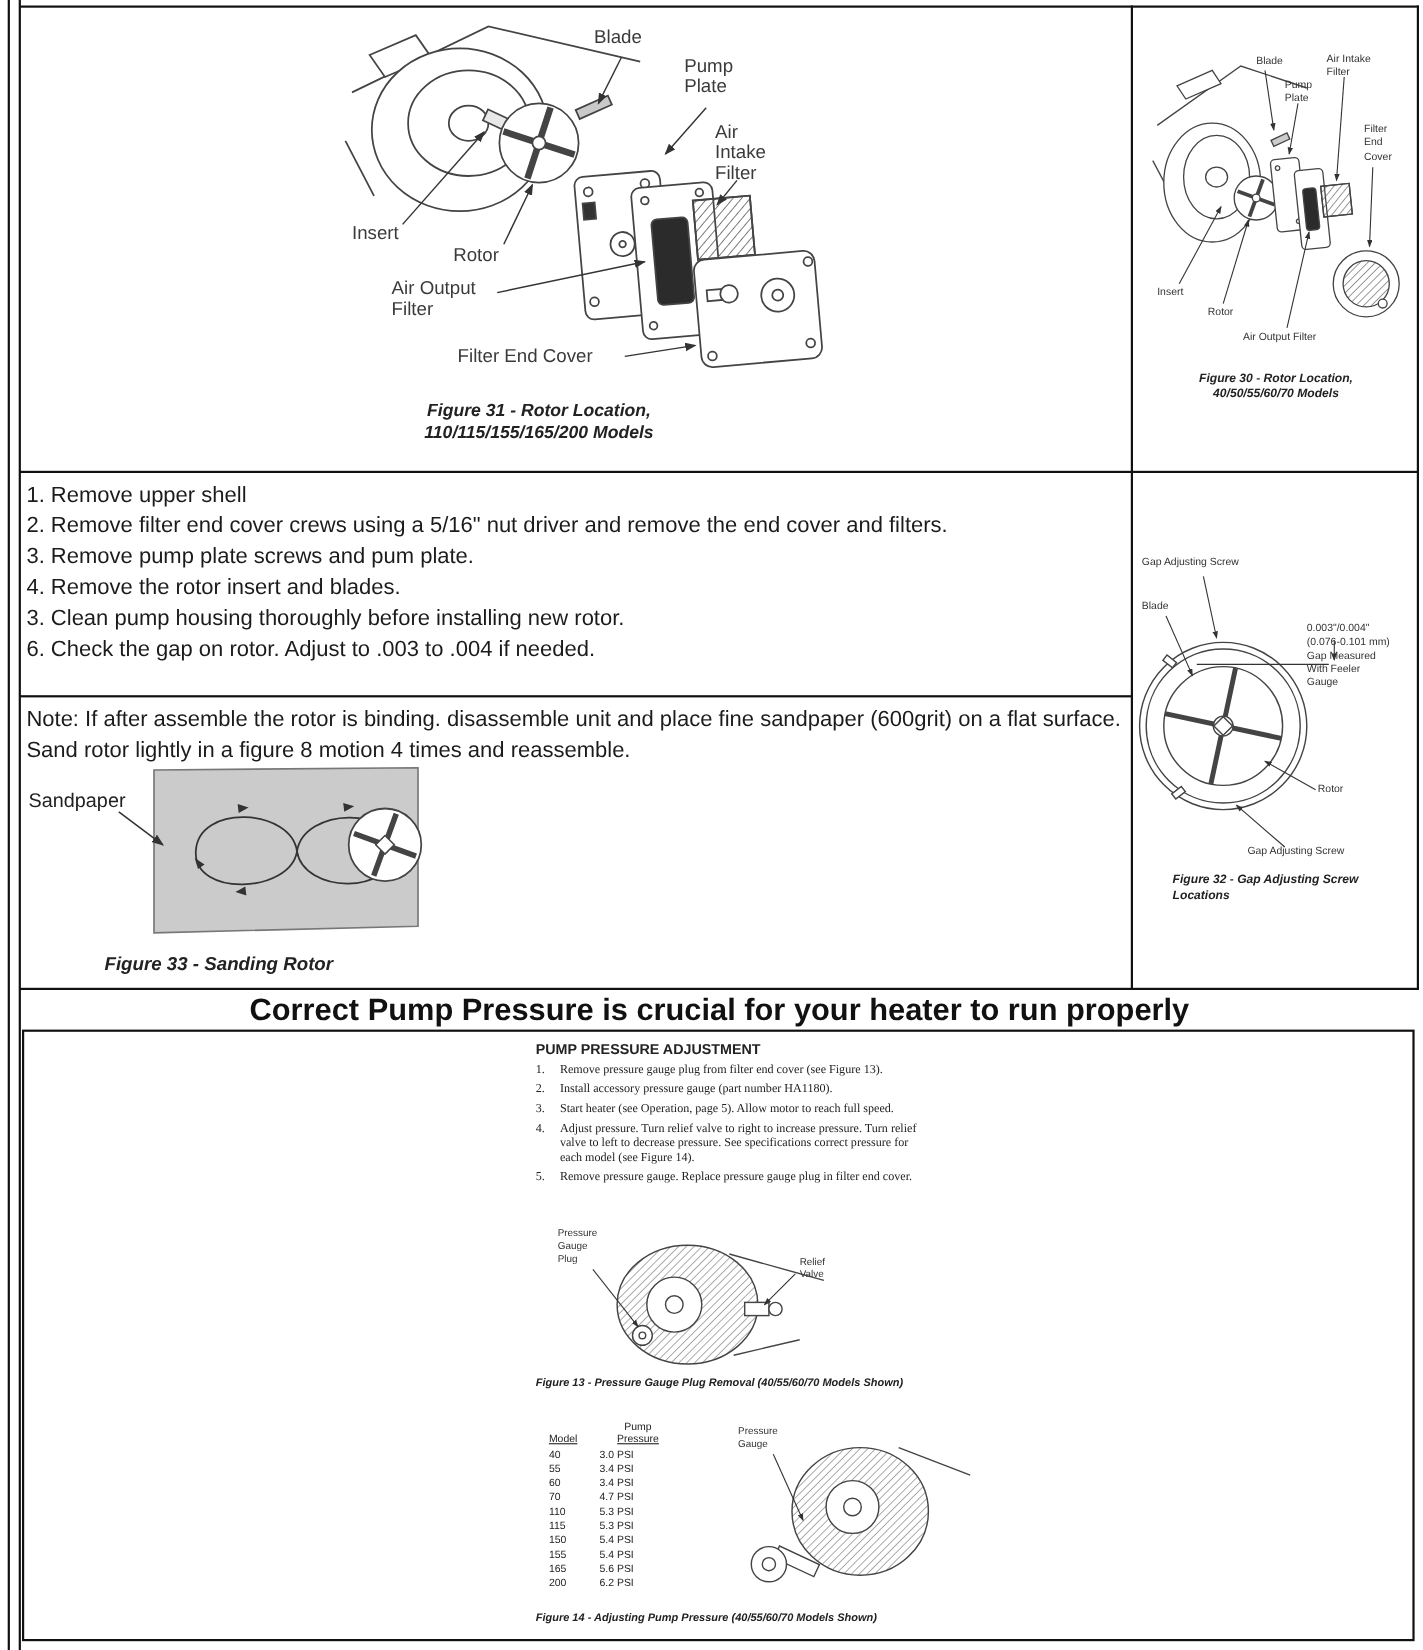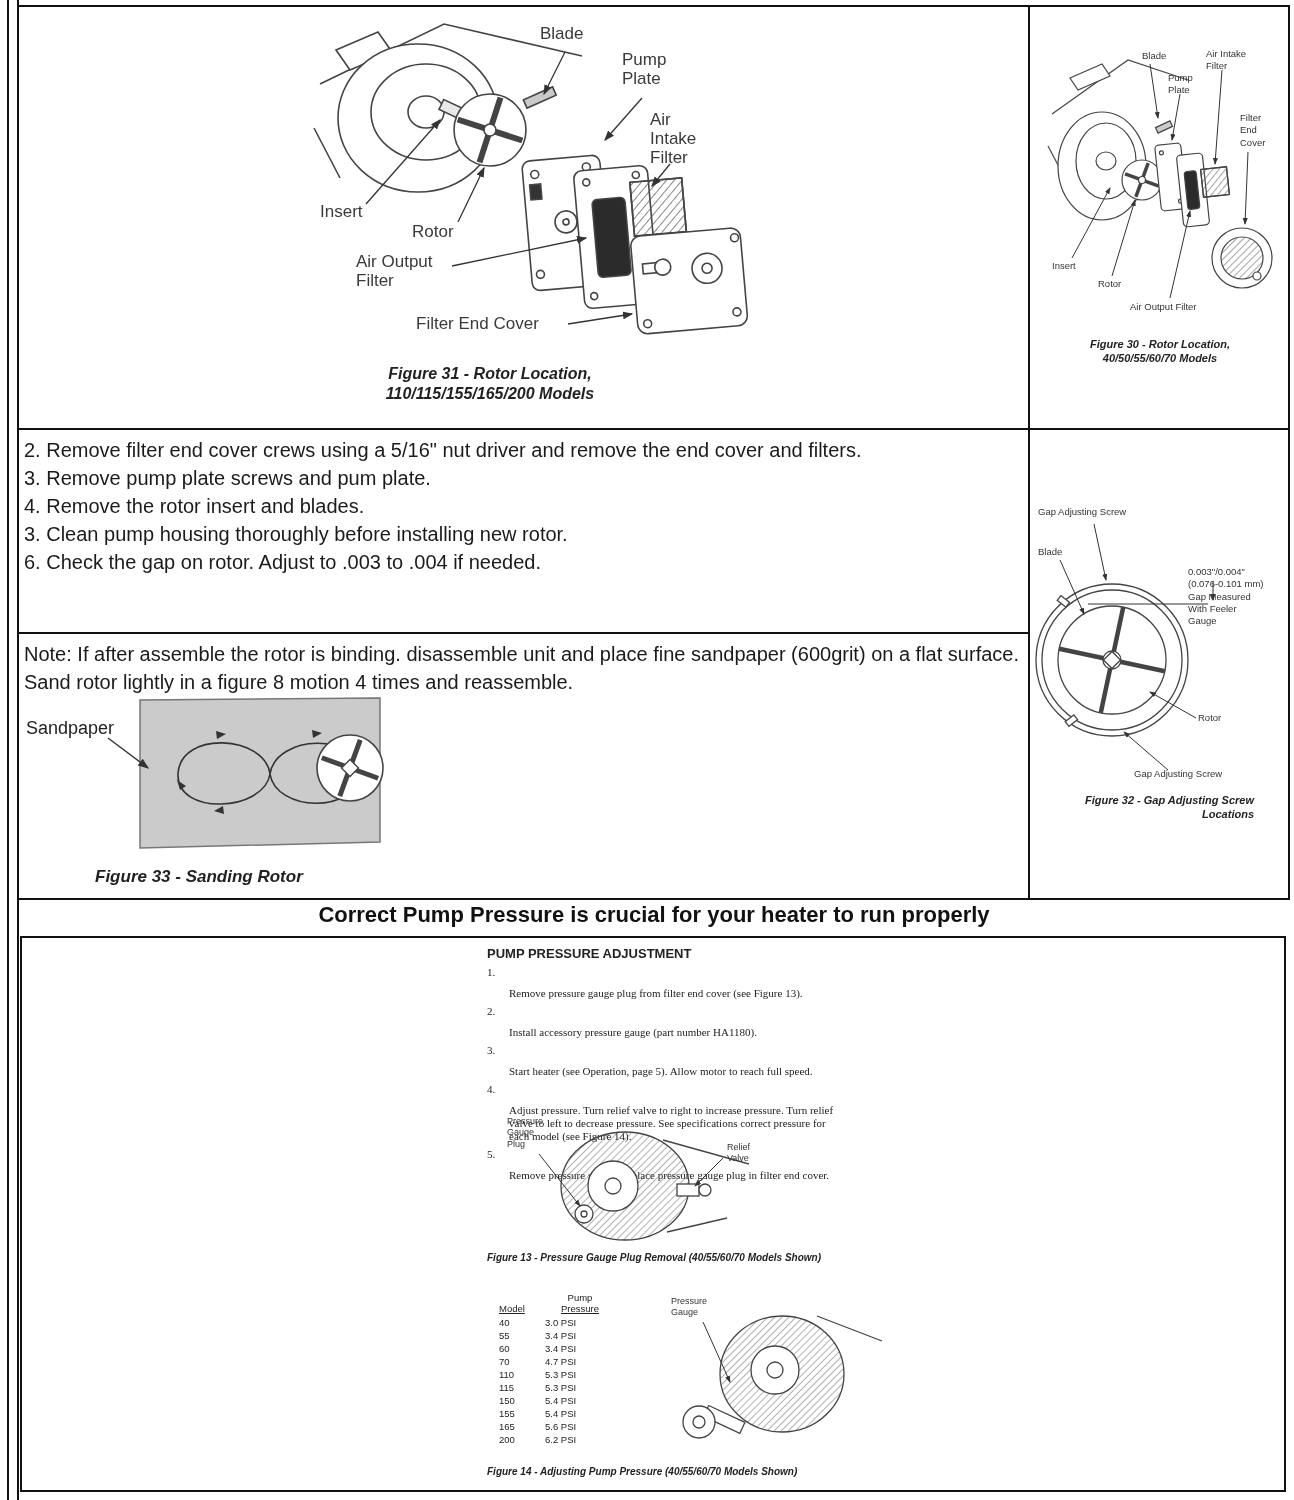--- a/index.html
+++ b/index.html
@@ -6,26 +6,26 @@
   html,body { background:#fff; }
   body { font-family:"Liberation Sans", sans-serif; color:#1b1b1b; }
   .page { position:relative; width:1294px; height:1500px; background:#fff; overflow:hidden; }
   .line { position:absolute; background:#111; }
   .panel { position:absolute; }
   .panel svg { position:absolute; left:0; top:0; }
   .lbl { position:absolute; color:#3a3a3a; line-height:1.12; }
   .pre { white-space:pre-line; }
   .cap { position:absolute; font-weight:bold; font-style:italic; color:#222; line-height:1.25; }
   .step { font-size:20px; color:#1b1b1b; line-height:28px; }
-  .banner { position:absolute; text-align:center; font-size:22px; font-weight:bold; color:#111; }
+  .banner { position:absolute; text-align:center; font-size:28px; font-weight:bold; color:#111; }
   .box { position:absolute; border:2px solid #111;text-decoration:underline; }
   .ptitle { position:absolute; font-size:13px; font-weight:bold; color:#222; }
   .pstep { display:flex; gap:8px; margin-bottom:5px; font-family:"Liberation Serif", serif; font-size:11px; color:#222; }
   .pnum { width:14px; flex:none; }
-  .ptext { flex:1; line-height:13px;margin-top:21px; }
+  .ptext { flex:1; line-height:13px; }
   .smalllbl { position:absolute; font-size:9.5px; color:#333; line-height:1.3; }
   .tinylbl { position:absolute; font-size:9px; color:#333; line-height:1.25; }
   .pump-table { position:absolute; font-size:9.5px; color:#222; }
   .pt-head { display:flex; align-items:flex-end; margin-bottom:2px; }
   .pt-c1 { width:46px; }
   .pt-c2 { width:70px; display:flex; flex-direction:column; align-items:center; }
   .pt-row { display:flex; line-height:13px; }
   .pt-c2v { width:70px; text-align:left; }
   .u { text-decoration:underline; }
 </style>
@@ -189,20 +189,21 @@
 End
 Cover</span>
     <span class="smalllbl" style="left:22px;top:254px;">Insert</span>
     <span class="smalllbl" style="left:68px;top:272px;">Rotor</span>
     <span class="smalllbl" style="left:100px;top:295px;">Air Output Filter</span>
     <div class="cap pre" style="left:35px;top:332px;width:190px;text-align:center;font-size:11px;">Figure 30 - Rotor Location,
 40/50/55/60/70 Models</div>
   </div>
 
   <div class="panel" style="left:24px;top:436px;width:1000px;">
+    <div class="step">1. Remove upper shell</div>
     <div class="step">2. Remove filter end cover crews using a 5/16" nut driver and remove the end cover and filters.</div>
     <div class="step">3. Remove pump plate screws and pum plate.</div>
     <div class="step">4. Remove the rotor insert and blades.</div>
     <div class="step">3. Clean pump housing thoroughly before installing new rotor.</div>
     <div class="step">6. Check the gap on rotor. Adjust to .003 to .004 if needed.</div>
   </div>
 
   <div class="panel step" style="left:24px;top:640px;width:1000px;">Note: If after assemble the rotor is binding. disassemble unit and place fine sandpaper (600grit) on a flat surface. Sand rotor lightly in a figure 8 motion 4 times and reassemble.</div>
 
   <div class="panel" style="left:20px;top:690px;width:430px;height:175px;">
@@ -259,21 +260,21 @@
     </svg>
     <span class="smalllbl" style="left:8px;top:76px;">Gap Adjusting Screw</span>
     <span class="smalllbl" style="left:8px;top:116px;">Blade</span>
     <span class="smalllbl pre" style="left:158px;top:136px;width:96px;">0.003"/0.004"
 (0.076-0.101 mm)
 Gap Measured
 With Feeler
 Gauge</span>
     <span class="smalllbl" style="left:168px;top:282px;">Rotor</span>
     <span class="smalllbl" style="left:104px;top:338px;">Gap Adjusting Screw</span>
-    <div class="cap pre" style="left:24px;top:364px;width:200px;text-align:right;font-size:11px;">Figure 32 - Gap Adjusting Screw
+    <div class="cap pre" style="left:36px;top:364px;width:200px;text-align:left;font-size:11px;">Figure 32 - Gap Adjusting Screw
 Locations</div>
   </div>
 
   <div class="banner" style="left:20px;top:902px;width:1268px;">Correct Pump Pressure is crucial for your heater to run properly</div>
 
   <div class="box" style="left:20px;top:936px;width:1266px;height:556px;">
     <div class="ptitle" style="left:465px;top:8px;">PUMP PRESSURE ADJUSTMENT</div>
 
     <div class="panel" style="left:465px;top:28px;width:352px;">
       <div class="pstep">

